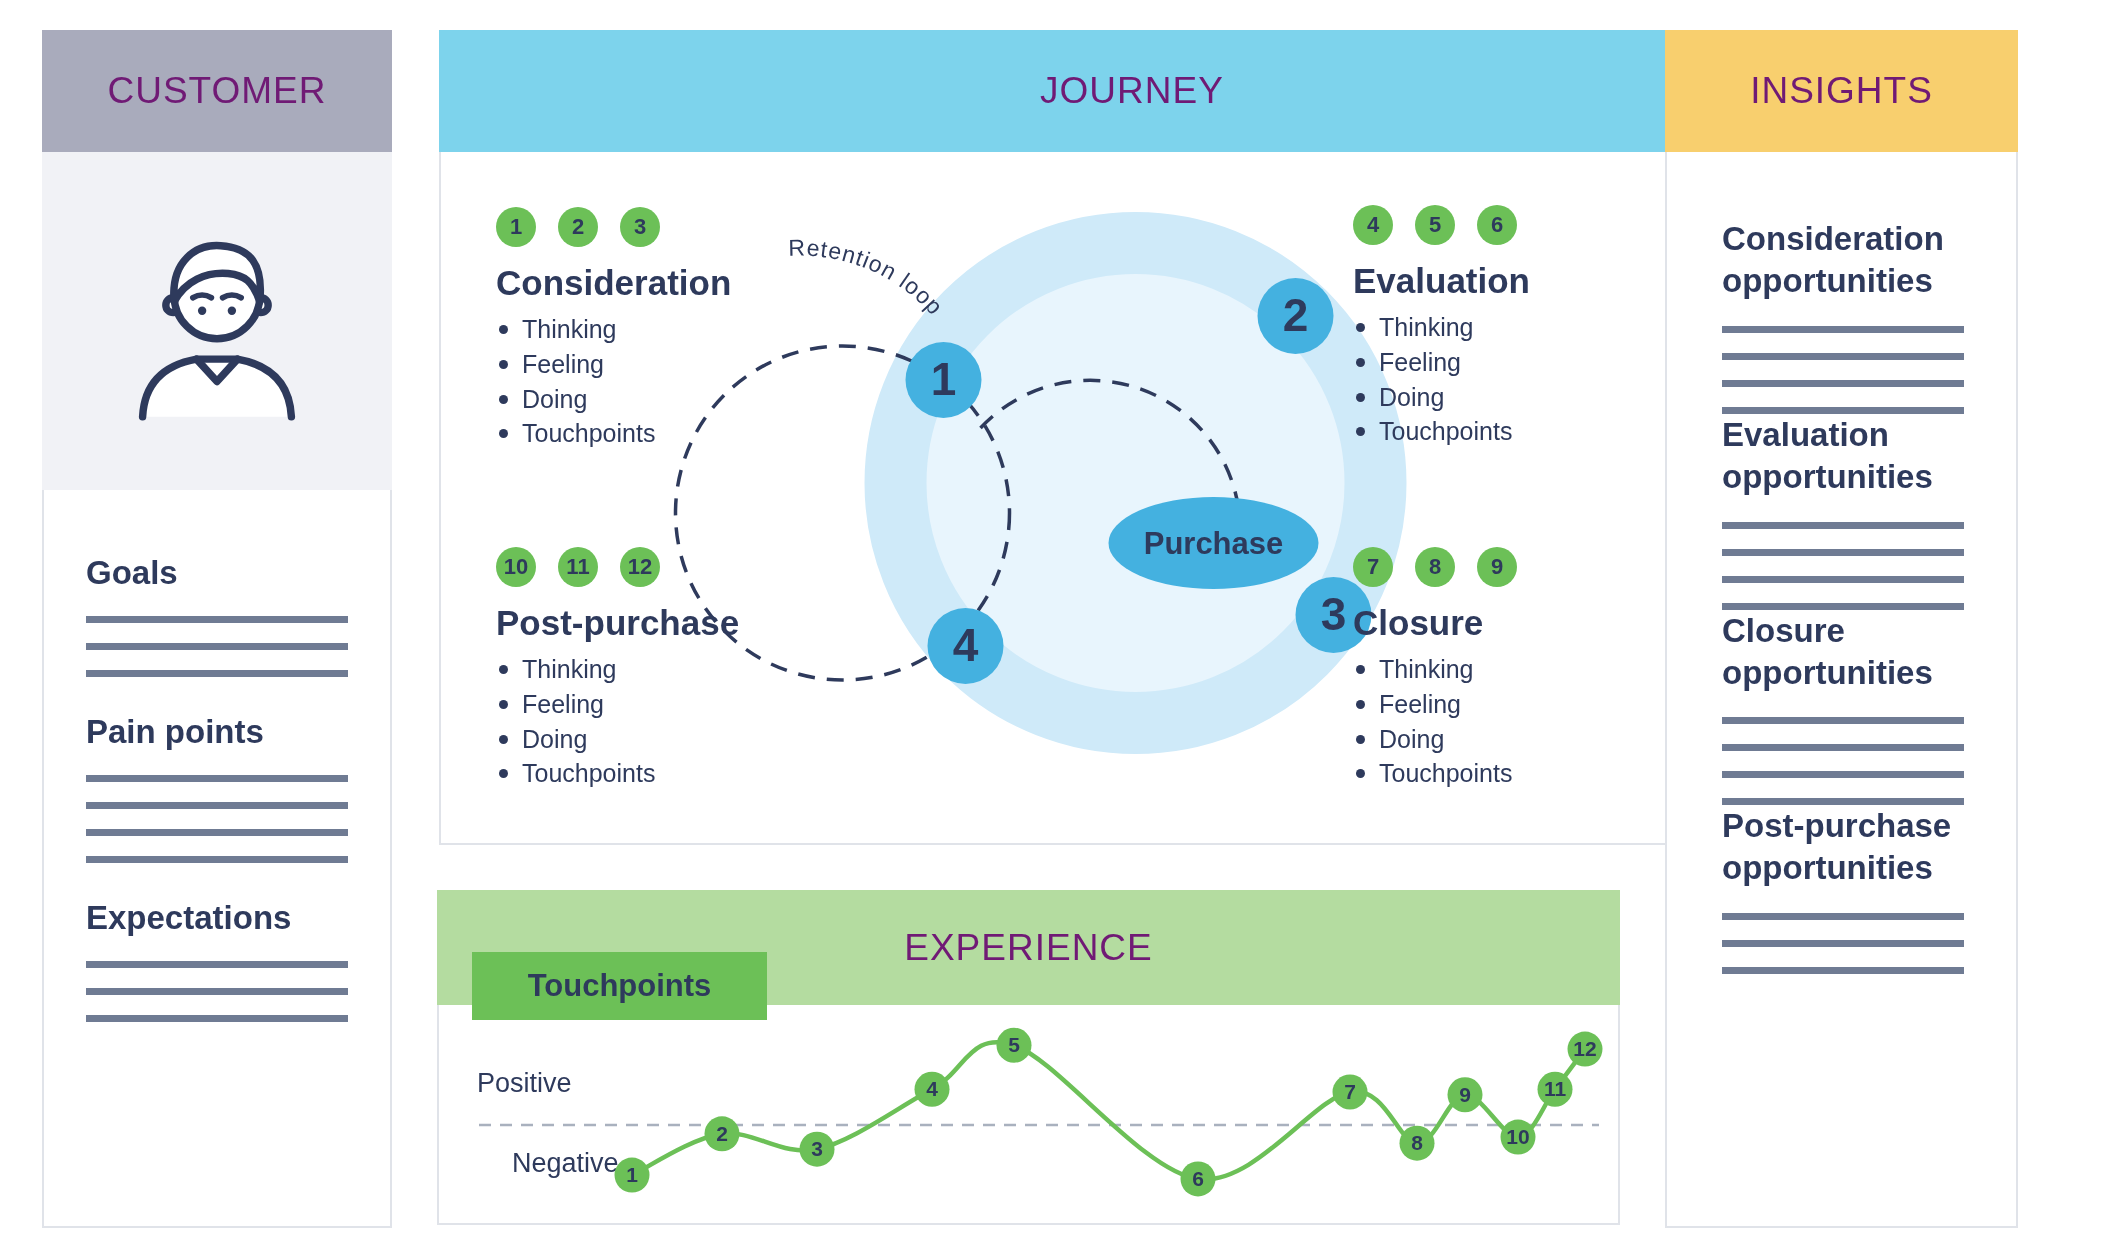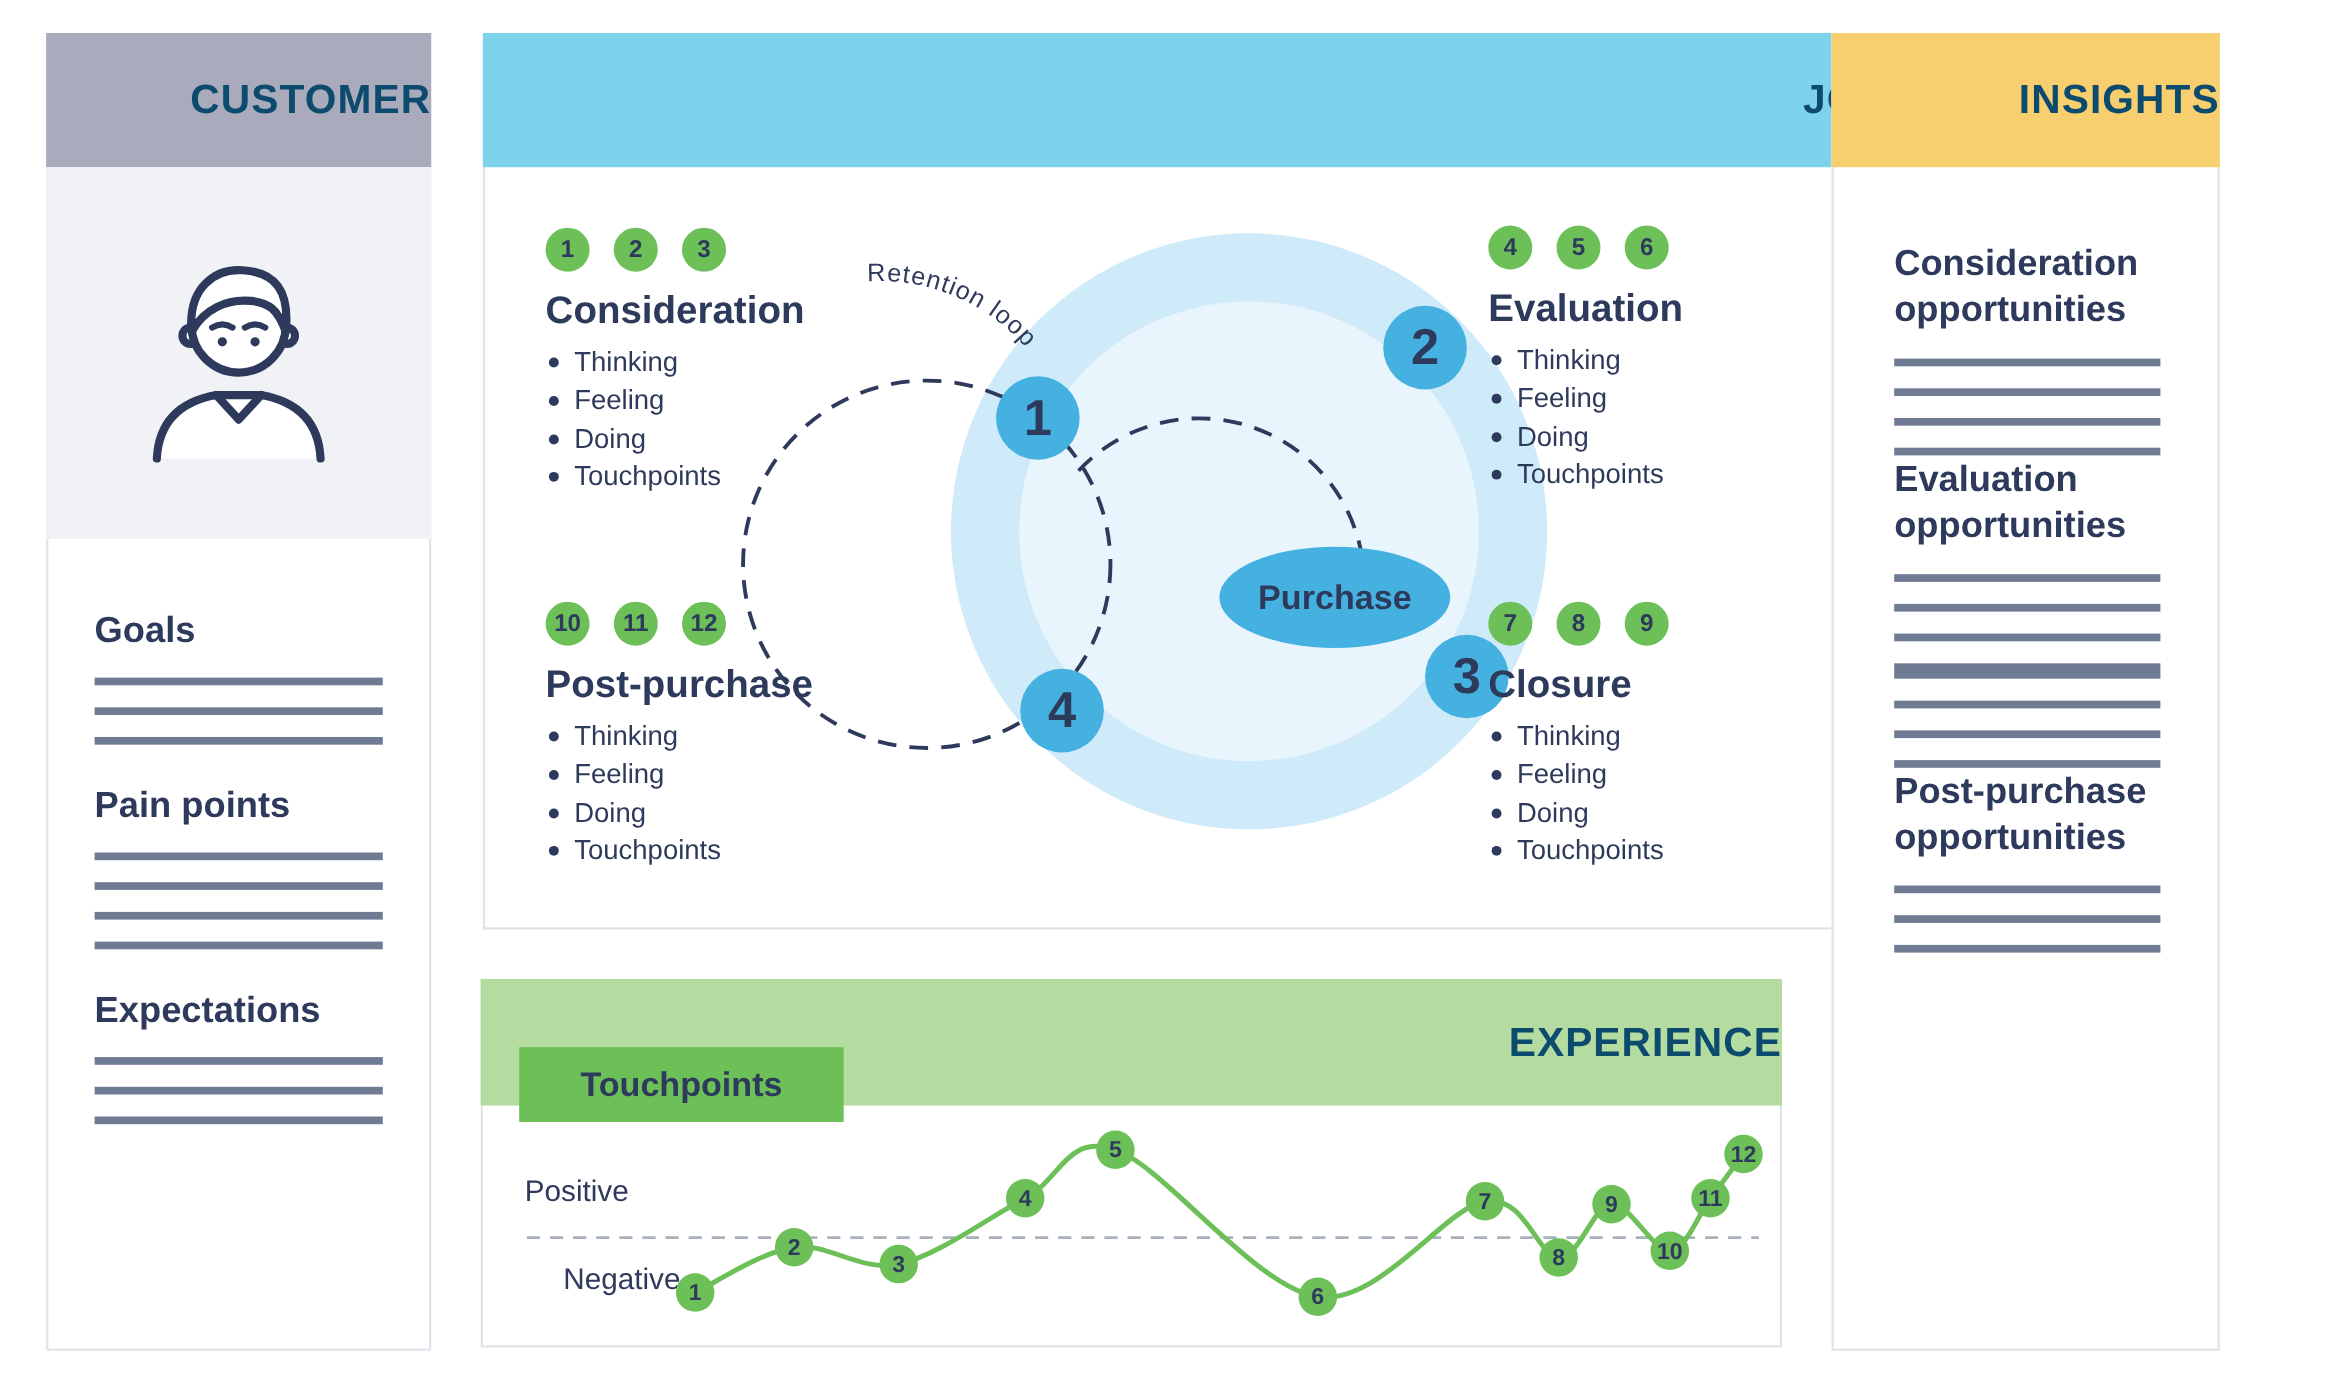--- a/index.html
+++ b/index.html
@@ -1,21 +1,21 @@
 <!DOCTYPE html>
 <html><head>
 <meta charset="utf-8">
 <style>
   * { box-sizing: border-box; margin: 0; padding: 0; }
   body { background: #fff; font-family: "Liberation Sans", sans-serif; }
   .canvas { position: relative; width: 2117px; height: 1258px; background: #fff; color: #2e3a5c; overflow: hidden; }
 
   .panel { position: absolute; background: #fff; border: 2px solid #e0e3e9; }
-  .phead { height: 122px; margin: -2px; margin-bottom: 0; display: flex; align-items: center; justify-content: flex-end;
-           font-weight: bold; font-size: 37px; letter-spacing: 1px; color: #0c4a6e; }
+  .phead { height: 122px; margin: -2px; margin-bottom: 0; display: flex; align-items: center; justify-content: center;
+           font-weight: normal; font-size: 37px; letter-spacing: 1px; color: #701a75; }
   .phead.gray   { background: #a9abbc; }
   .phead.blue   { background: #7dd3ec; }
   .phead.green  { background: #b4dca0; height: 115px; }
   .phead.yellow { background: #f8cf6e; }
 
   
   .customer { left: 42px; top: 30px; width: 350px; height: 1198px; }
   .avatar-area { height: 338px; margin: 0 -2px; background: #f1f2f6; display: flex; align-items: center; justify-content: center; }
   .cust-sections { padding: 64px 42px 0; display: flex; flex-direction: column; gap: 36px; }
   .ph-title { font-size: 33px; font-weight: bold; margin-bottom: 24px; }
@@ -285,20 +285,21 @@
       <div class="ph-section">
         <div class="ph-title">Evaluation opportunities</div>
         <div class="line-group">
             <div class="ph-line"></div>
             <div class="ph-line"></div>
             <div class="ph-line"></div>
             <div class="ph-line"></div>
           </div>
       </div>
       <div class="ph-section">
+        <div class="ph-title">Closure opportunities</div>
         <div class="line-group">
             <div class="ph-line"></div>
             <div class="ph-line"></div>
             <div class="ph-line"></div>
             <div class="ph-line"></div>
           </div>
       </div>
       <div class="ph-section">
         <div class="ph-title">Post-purchase opportunities</div>
         <div class="line-group">

